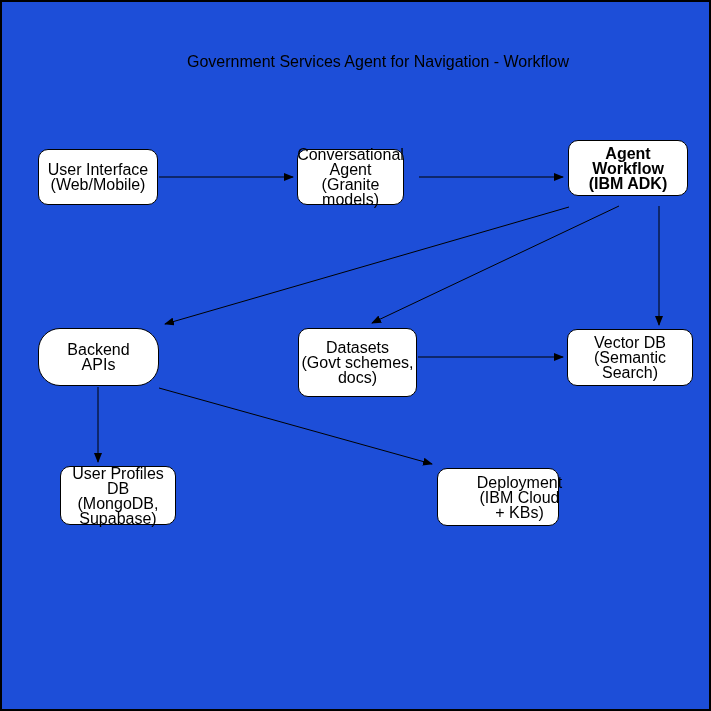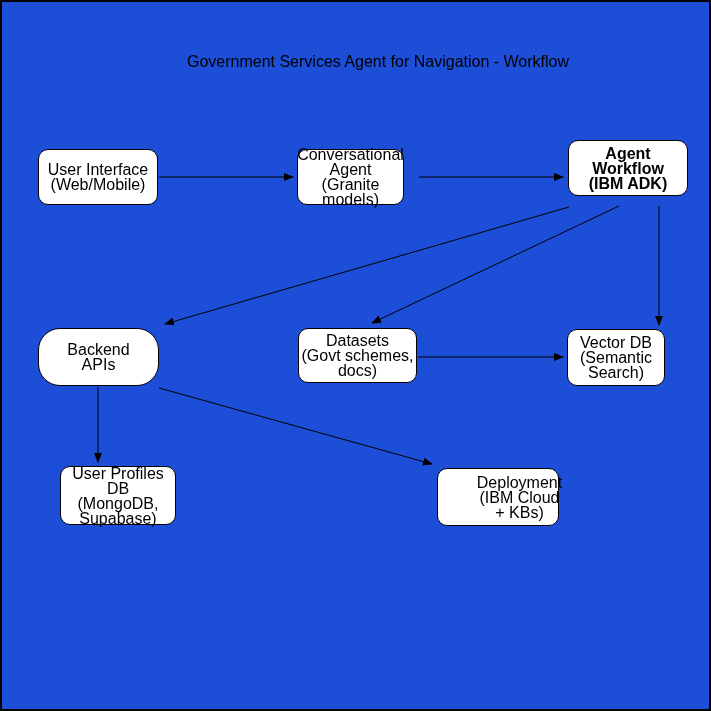--- a/index.html
+++ b/index.html
@@ -51,22 +51,22 @@
     line-height: 15px;
     color: #000000;
     white-space: pre-line;
     padding: 2px 1px;
   }
   
   #n-user-interface      { left: 36px;  top: 147px; width: 120px; height: 56px; }
   #n-conversational-agent{ left: 295px; top: 147px; width: 107px; height: 56px; }
   #n-agent-workflow      { left: 566px; top: 138px; width: 120px; height: 56px; font-weight: bold; }
   #n-backend-apis        { left: 36px;  top: 326px; width: 121px; height: 58px; border-radius: 22px; }
-  #n-datasets            { left: 296px; top: 326px; width: 119px; height: 55px; }
-  #n-vector-db           { left: 565px; top: 327px; width: 98px; height: 57px; }
+  #n-datasets            { left: 296px; top: 326px; width: 119px; height: 69px; }
+  #n-vector-db           { left: 565px; top: 327px; width: 126px; height: 57px; }
   #n-user-profiles-db    { left: 34px;  top: 464px; width: 116px; height: 59px; margin-left: 24px; }
   #n-deployment          { left: 435px; top: 466px; width: 122px; height: 58px; padding-left: 44px; }
 </style>
 </head>
 <body>
 
 <div class="canvas">
 
   <div class="diagram-title">Government Services Agent for Navigation - Workflow</div>
 

